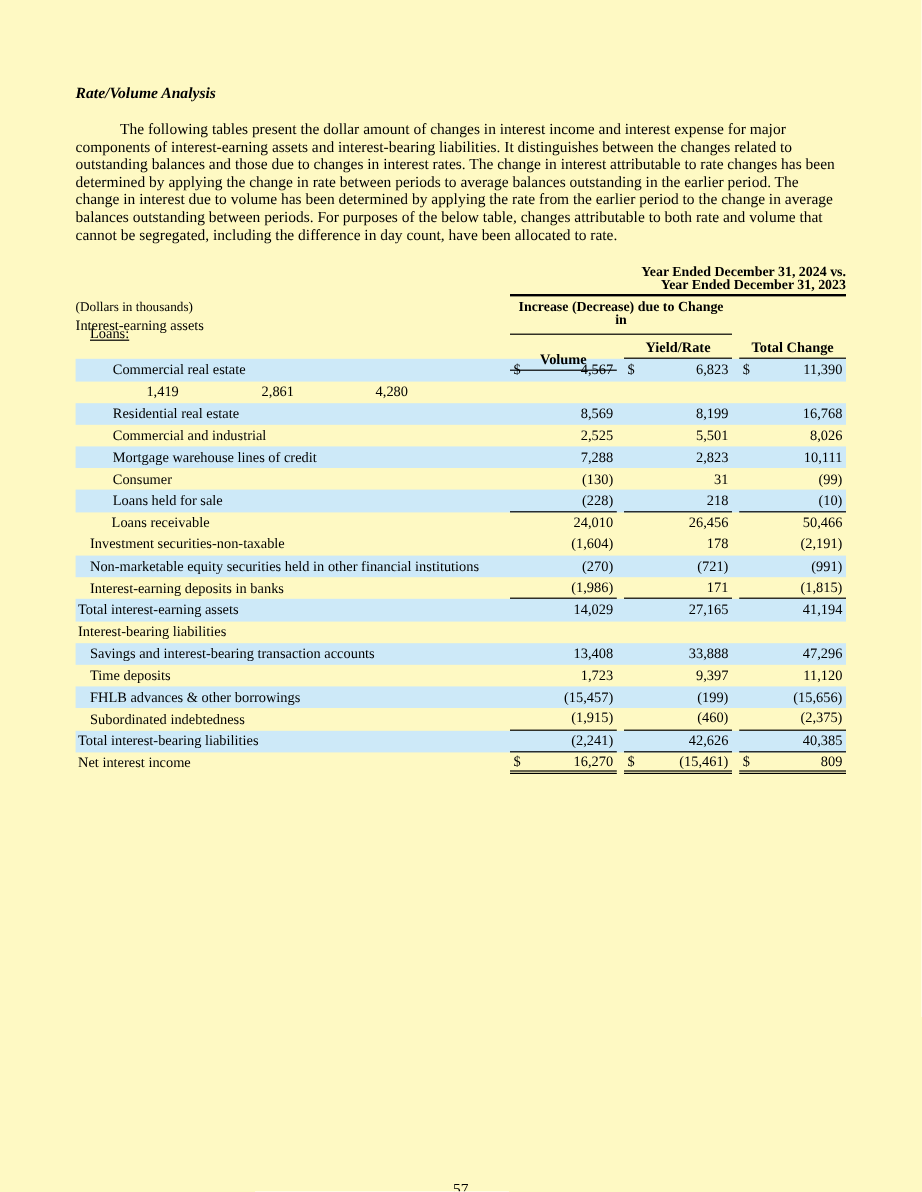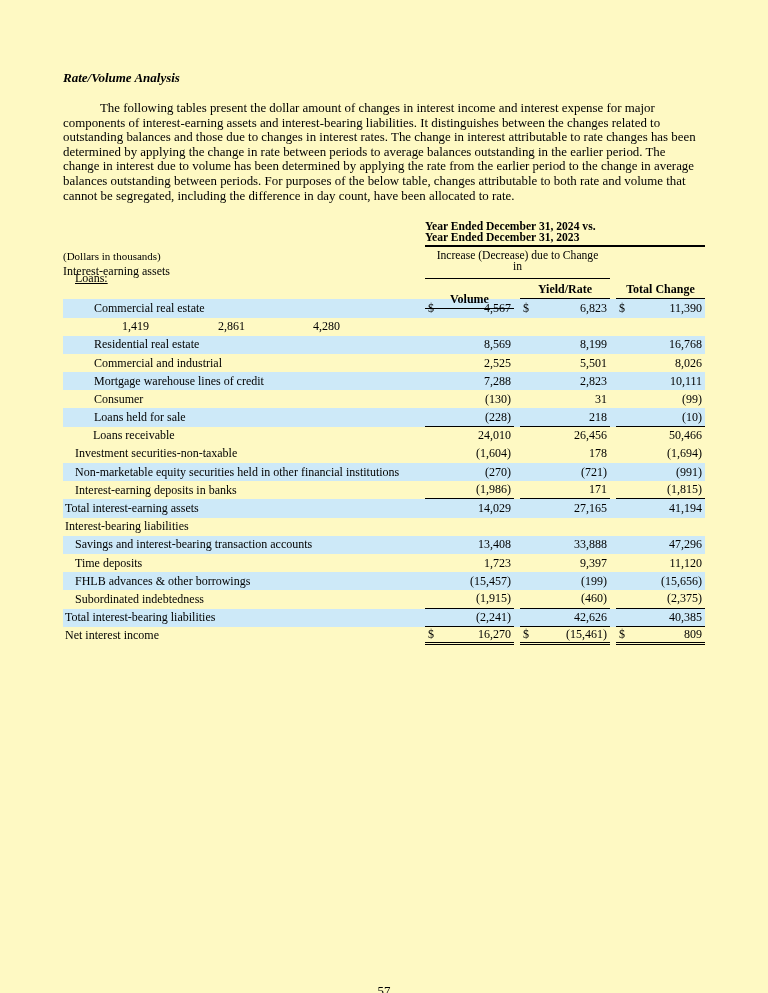--- a/index.html
+++ b/index.html
@@ -18,30 +18,30 @@
   }
   .para{
     margin:15px 0 0 0;
     font-size:12.9px;line-height:14.6px;
     text-indent:37px;text-align:left;
   }
   .fin-table{margin-top:19px;font-size:12px;}
   .hrow{display:flex;}
   .hspacer{width:362px;}
   .period-head{
-    width:280px;text-align:left;font-weight:bold;
+    width:280px;text-align:right;font-weight:bold;
     font-size:11.6px;line-height:10.6px;
     padding-bottom:2px;border-bottom:2px solid #000;
   }
   .hrow-mid{align-items:stretch;}
   .hleft{width:362px;}
   .dollars-note{font-size:11px;padding-top:3px;}
   .group-label{font-size:12px;padding-top:2px;}
   .change-head{
-    width:185px;text-align:center;font-weight:normal;
+    width:185px;text-align:center;font-weight:bold;
     font-size:11.6px;line-height:10.6px;
     padding-top:4px;padding-bottom:2px;
     border-bottom:1.5px solid #000;
     box-sizing:border-box;
   }
   .hrest{flex:1;}
   .hrow-cols{height:20px;align-items:stretch;}
   .loans-label{
     padding-left:12px;box-sizing:border-box;
     display:flex;align-items:flex-end;padding-bottom:13px;text-decoration:underline;
@@ -272,21 +272,21 @@
               <span class="num">(1,604)</span>
             </div>
     <div class="tgap"></div>
     <div class="tcell c2">
               <span class="dollar"></span>
               <span class="num">178</span>
             </div>
     <div class="tgap"></div>
     <div class="tcell c3">
               <span class="dollar"></span>
-              <span class="num">(1,694)</span>
+              <span class="num">(2,191)</span>
             </div>
   </div>
 
   <div class="trow shaded">
     <div class="tlabel ind1">Non-marketable equity securities held in other financial institutions</div>
     <div class="tcell c1">
               <span class="dollar"></span>
               <span class="num">(270)</span>
             </div>
     <div class="tgap"></div>

